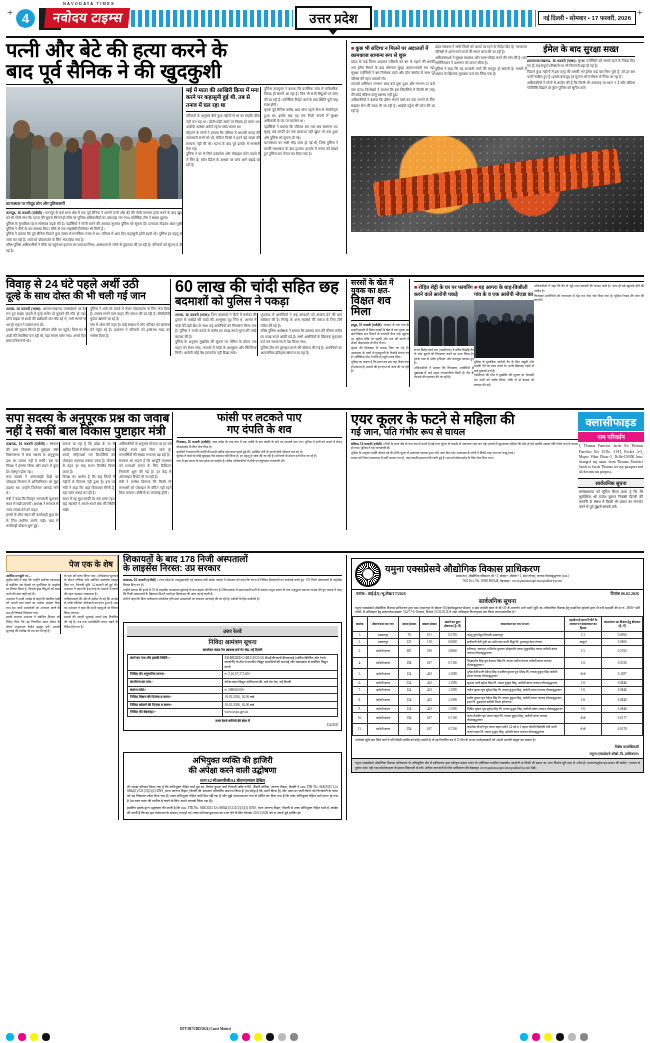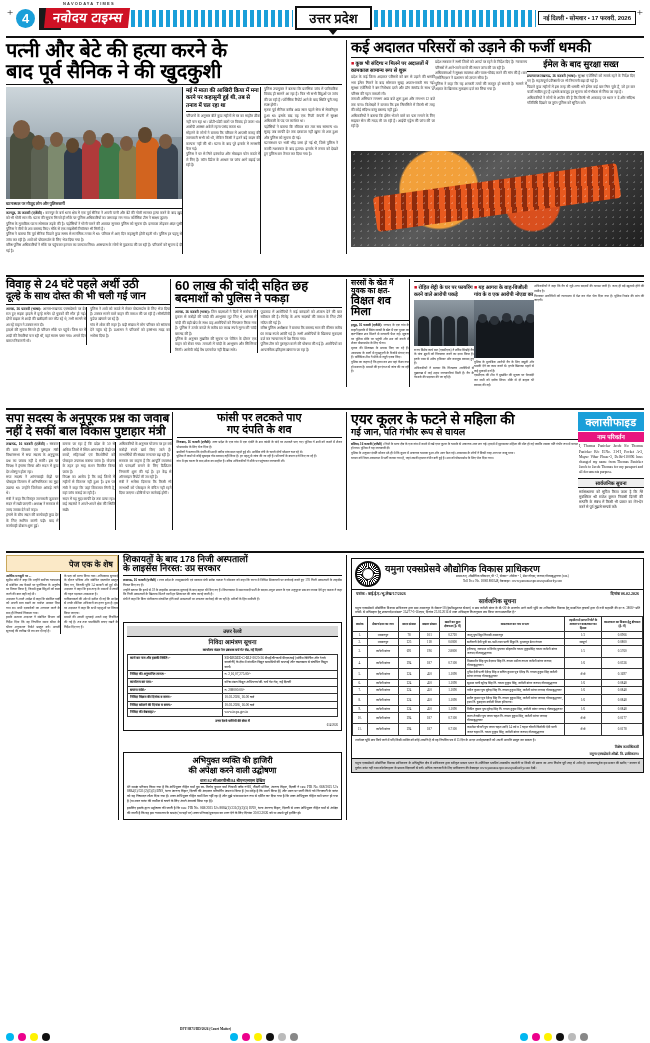--- a/index.html
+++ b/index.html
@@ -256,21 +256,20 @@
         <div class="c sep-v" style="padding-left:3px;max-width:78px">
           <div class="body-txt">पुलिस उपायुक्त ने बताया कि प्रारंभिक जांच में पारिवारिक विवाद ही सामने आ रहा है। फिर भी सभी बिंदुओं पर जांच की जा रही है। फोरेंसिक रिपोर्ट आने के बाद स्थिति पूरी तरह स्पष्ट होगी।</div>
           <div class="body-txt">मृतक पूर्व सैनिक करीब आठ साल पहले सेना से सेवानिवृत्त हुआ था। इसके बाद वह एक निजी कंपनी में सुरक्षा अधिकारी के पद पर कार्यरत था।</div>
           <div class="body-txt">पड़ोसियों ने बताया कि रविवार रात तक सब सामान्य था। सुबह जब काफी देर तक दरवाजा नहीं खुला तो शक हुआ और पुलिस को सूचना दी गई।</div>
           <div class="body-txt">घटनास्थल पर भारी भीड़ जमा हो गई थी, जिसे पुलिस ने काफी मशक्कत के बाद हटाया। इलाके में तनाव को देखते हुए पुलिस बल तैनात कर दिया गया है।</div>
         </div>
       </div>
     </div>
 
     <div class="colB sep-v" style="padding-left:4px">
-      <div class="hl" style="font-size:14.5px">कई अदालत परिसरों को उड़ाने की फर्जी धमकी</div>
       <div class="rule mt2"></div>
 
       <div class="cols mt2">
         <div class="c" style="max-width:84px">
           <div class="bulletline">कुछ भी संदिग्ध न मिलने पर अदालतों में कामकाज सामान्य रूप से शुरू</div>
           <div class="body-txt mt2">प्रदेश के कई जिला अदालत परिसरों को बम से उड़ाने की धमकी भरा ईमेल मिलने के बाद सोमवार सुबह अफरा-तफरी मच गई। सुरक्षा एजेंसियों ने बम निरोधक दस्ते और डॉग स्क्वॉड के साथ पूरे परिसर की गहन तलाशी ली।</div>
           <div class="body-txt">तलाशी अभियान लगभग आठ बजे शुरू हुआ और लगभग 12 बजे तक चला। विशेषज्ञों ने बताया कि इस सिलसिले में किसी भी तरह की कोई संदिग्ध वस्तु बरामद नहीं हुई।</div>
           <div class="body-txt">अधिकारियों ने बताया कि ईमेल भेजने वाले का पता लगाने के लिए साइबर सेल की मदद ली जा रही है। आईपी एड्रेस की जांच की जा रही है।</div>
         </div>
         <div class="c" style="max-width:92px">
@@ -315,21 +314,21 @@
               <div class="body-txt">हादसे की सूचना मिलते ही परिजन मौके पर पहुंचे। जिस घर में शादी की तैयारियां चल रही थीं, वहां मातम पसर गया। अगले दिन बारात निकलनी थी।</div>
             </div>
             <div class="c sep-v" style="padding-left:3px">
               <div class="body-txt">पुलिस ने शवों को कब्जे में लेकर पोस्टमार्टम के लिए भेज दिया है। टक्कर मारने वाले वाहन की तलाश की जा रही है। सीसीटीवी फुटेज खंगाले जा रहे हैं।</div>
               <div class="body-txt">गांव में शोक की लहर है। बड़ी संख्या में लोग परिवार को सांत्वना देने पहुंच रहे हैं। प्रशासन ने परिजनों को हरसंभव मदद का भरोसा दिया है।</div>
             </div>
           </div>
         </div>
 
         <div class="c sep-v" style="padding-left:4px">
-          <div class="hl" style="font-size:13px">60 लाख की चांदी सहित छह</div>
+          <div class="hl" style="font-size:16px">60 लाख की चांदी सहित छह</div>
           <div class="hl" style="font-size:11.5px">बदमाशों को पुलिस ने पकड़ा</div>
           <div class="rule mt2"></div>
           <div class="cols mt2">
             <div class="c">
               <div class="body-txt">
                 <span class="lead">आगरा, 16 फरवरी (भाषा):</span>
                 <span>जिन बदमाशों ने दिनों में सर्राफा की दुकान से करोड़ों की चांदी की आभूषण लूट लिए थे, आगरा में चांदी की बड़ी खेप के साथ छह आरोपियों को गिरफ्तार किया गया है। पुलिस ने उनके कब्जे से करीब 60 लाख रुपये मूल्य की चांदी बरामद की है।</span>
               </div>
               <div class="body-txt">पुलिस के अनुसार मुखबिर की सूचना पर चेकिंग के दौरान एक वाहन को रोका गया। तलाशी में चांदी के आभूषण और सिल्लियां मिलीं। आरोपी कोई वैध दस्तावेज नहीं दिखा सके।</div>
             </div>

